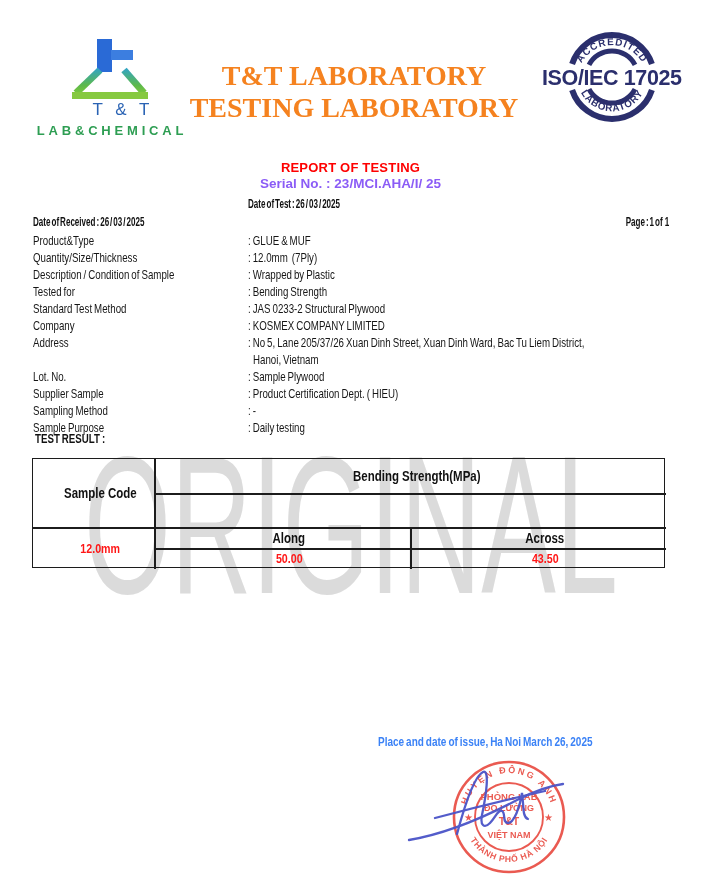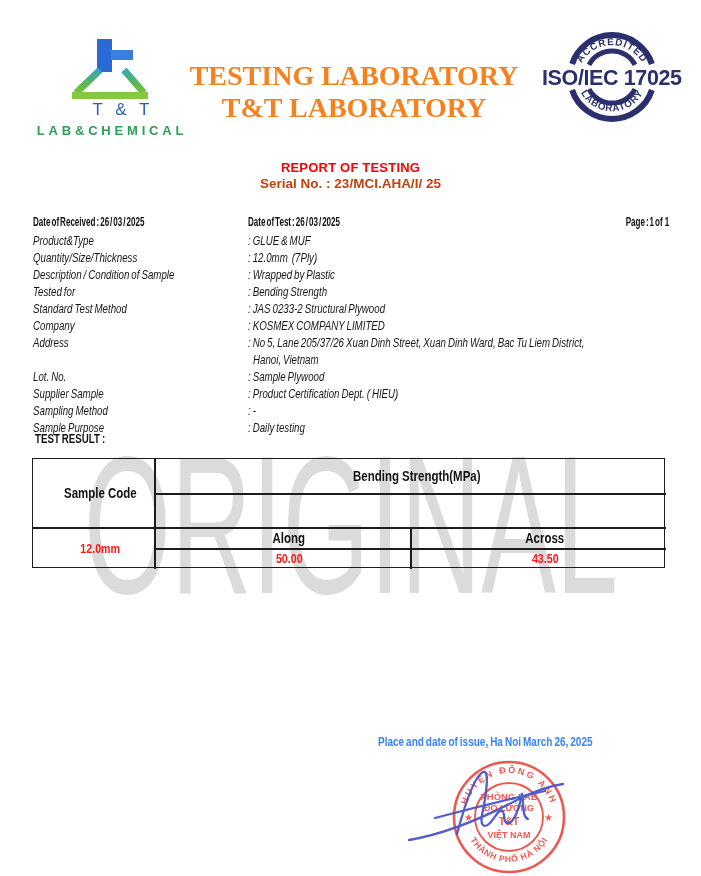--- a/index.html
+++ b/index.html
@@ -14,24 +14,24 @@
   .sqc { display:inline-block; transform:scaleX(0.82); transform-origin:50% 0; white-space:pre; }
 
   .logo-name { left:68px; top:100px; width:110px; text-align:center; font-size:17px; letter-spacing:4px; color:#2a63b4; }
   .logo-sub  { left:33px; top:123px; width:158px; text-align:center; font-size:13px; font-weight:bold; letter-spacing:3.8px; color:#2e9e53; }
 
   .main-title { left:148px; top:60px; width:412px; text-align:center;
                 font-family:"Liberation Serif", serif; font-weight:bold; font-size:28px;
                 line-height:32px; color:#f5821f; }
 
   .report-title { left:0; top:160px; width:701px; text-align:center; font-size:13px; font-weight:bold; color:#fe0000; letter-spacing:0.2px; }
-  .serial      { left:0; top:176px; width:701px; text-align:center; font-size:13.5px; font-weight:bold; color:#c2410c; }
+  .serial      { left:0; top:176px; width:701px; text-align:center; font-size:13.5px; font-weight:bold; color:#8b5cf6; }
 
   .meta { font-size:13px; color:#111; }
-  .row  { position:absolute; left:33px; height:15px; font-size:13.5px; color:#161616;font-style:italic; }
+  .row  { position:absolute; left:33px; height:15px; font-size:13.5px; color:#161616; }
   .row .lab { position:absolute; left:0; top:0; }
   .row .val { position:absolute; left:215px; top:0; }
 
   .testresult { left:35px; top:431px; font-size:13.5px; font-weight:bold; color:#111; }
 
   .wm { left:84px; top:428px; font-size:196px; line-height:1; color:#d7d7d7; opacity:0.88;
         transform:scaleX(0.57); transform-origin:0 0; z-index:1; white-space:pre; }
 
   .rtable { left:32px; top:458px; width:633px; height:110px; border:1.6px solid #1c1c1c; z-index:2; }
   .rtable .line { position:absolute; background:#1c1c1c; }
@@ -66,22 +66,22 @@
     <rect x="57" y="3" width="15" height="33" fill="#2a6ad6"></rect>
     <rect x="71" y="14" width="22" height="10" fill="#3c7ee0"></rect>
     <line x1="60" y1="34" x2="36" y2="57" stroke="url(#g1)" stroke-width="7"></line>
     <line x1="84" y1="34" x2="104" y2="57" stroke="url(#g1)" stroke-width="7"></line>
     <line x1="32" y1="59.5" x2="108" y2="59.5" stroke="#86c940" stroke-width="7"></line>
   </svg>
   <div class="abs logo-name">T &amp; T</div>
   <div class="abs logo-sub">LAB&amp;CHEMICAL</div>
 
   <div class="abs main-title">
+    <div>T&amp;T LABORATORY</div>
     <div>TESTING LABORATORY</div>
-    <div>T&amp;T LABORATORY</div>
   </div>
 
   <svg class="abs badge-svg" width="148" height="106" viewBox="0 0 148 106">
     <path d="M34.1,38 A42,42 0 0 1 113.9,38" fill="none" stroke="#2b2f6d" stroke-width="6"></path>
     <path d="M113.9,64 A42,42 0 0 1 34.1,64" fill="none" stroke="#2b2f6d" stroke-width="6"></path>
     <path d="M51,38.8 A26,26 0 0 1 97,38.8" fill="none" stroke="#2b2f6d" stroke-width="5"></path>
     <path d="M97,63.2 A26,26 0 0 1 51,63.2" fill="none" stroke="#2b2f6d" stroke-width="5"></path>
     <defs>
       <path id="btp" d="M41.5,42 A34.5,34.5 0 0 1 106.5,42"></path>
       <path id="bbp" d="M40.6,61.8 A35.5,35.5 0 0 0 107.4,61.8"></path>
@@ -93,21 +93,21 @@
       <textPath href="#bbp" startOffset="50%" text-anchor="middle">LABORATORY</textPath>
     </text>
     <text x="74" y="58.5" text-anchor="middle" font-size="21.5" font-weight="bold" fill="#2b2f6d" textLength="140" lengthAdjust="spellingAndGlyphs">ISO/IEC 17025</text>
   </svg>
 
   <div class="abs report-title">REPORT OF TESTING</div>
   <div class="abs serial">Serial No. : 23/MCI.AHA/I/ 25</div>
 
   <div class="abs meta" style="left:33px; top:214px;">
     <span class="sqm">Date of Received : 26 / 03 / 2025</span></div>
-  <div class="abs meta" style="left:248px; top:214px;">
+  <div class="abs meta" style="left:248px; top:196px;">
     <span class="sqm">Date of Test : 26 / 03 / 2025</span></div>
   <div class="abs meta" style="right:32px; top:214px; text-align:right;">
     <span class="sqm sqm-r">Page : 1 of  1</span></div>
 
   <div class="row" style="top:233px;">
     <span class="lab"><span class="sq">Product&amp;Type</span></span>
     <span class="val"><span class="sq">: GLUE &amp; MUF</span></span>
   </div>
   <div class="row" style="top:250px;">
     <span class="lab"><span class="sq">Quantity/Size/Thickness</span></span>

